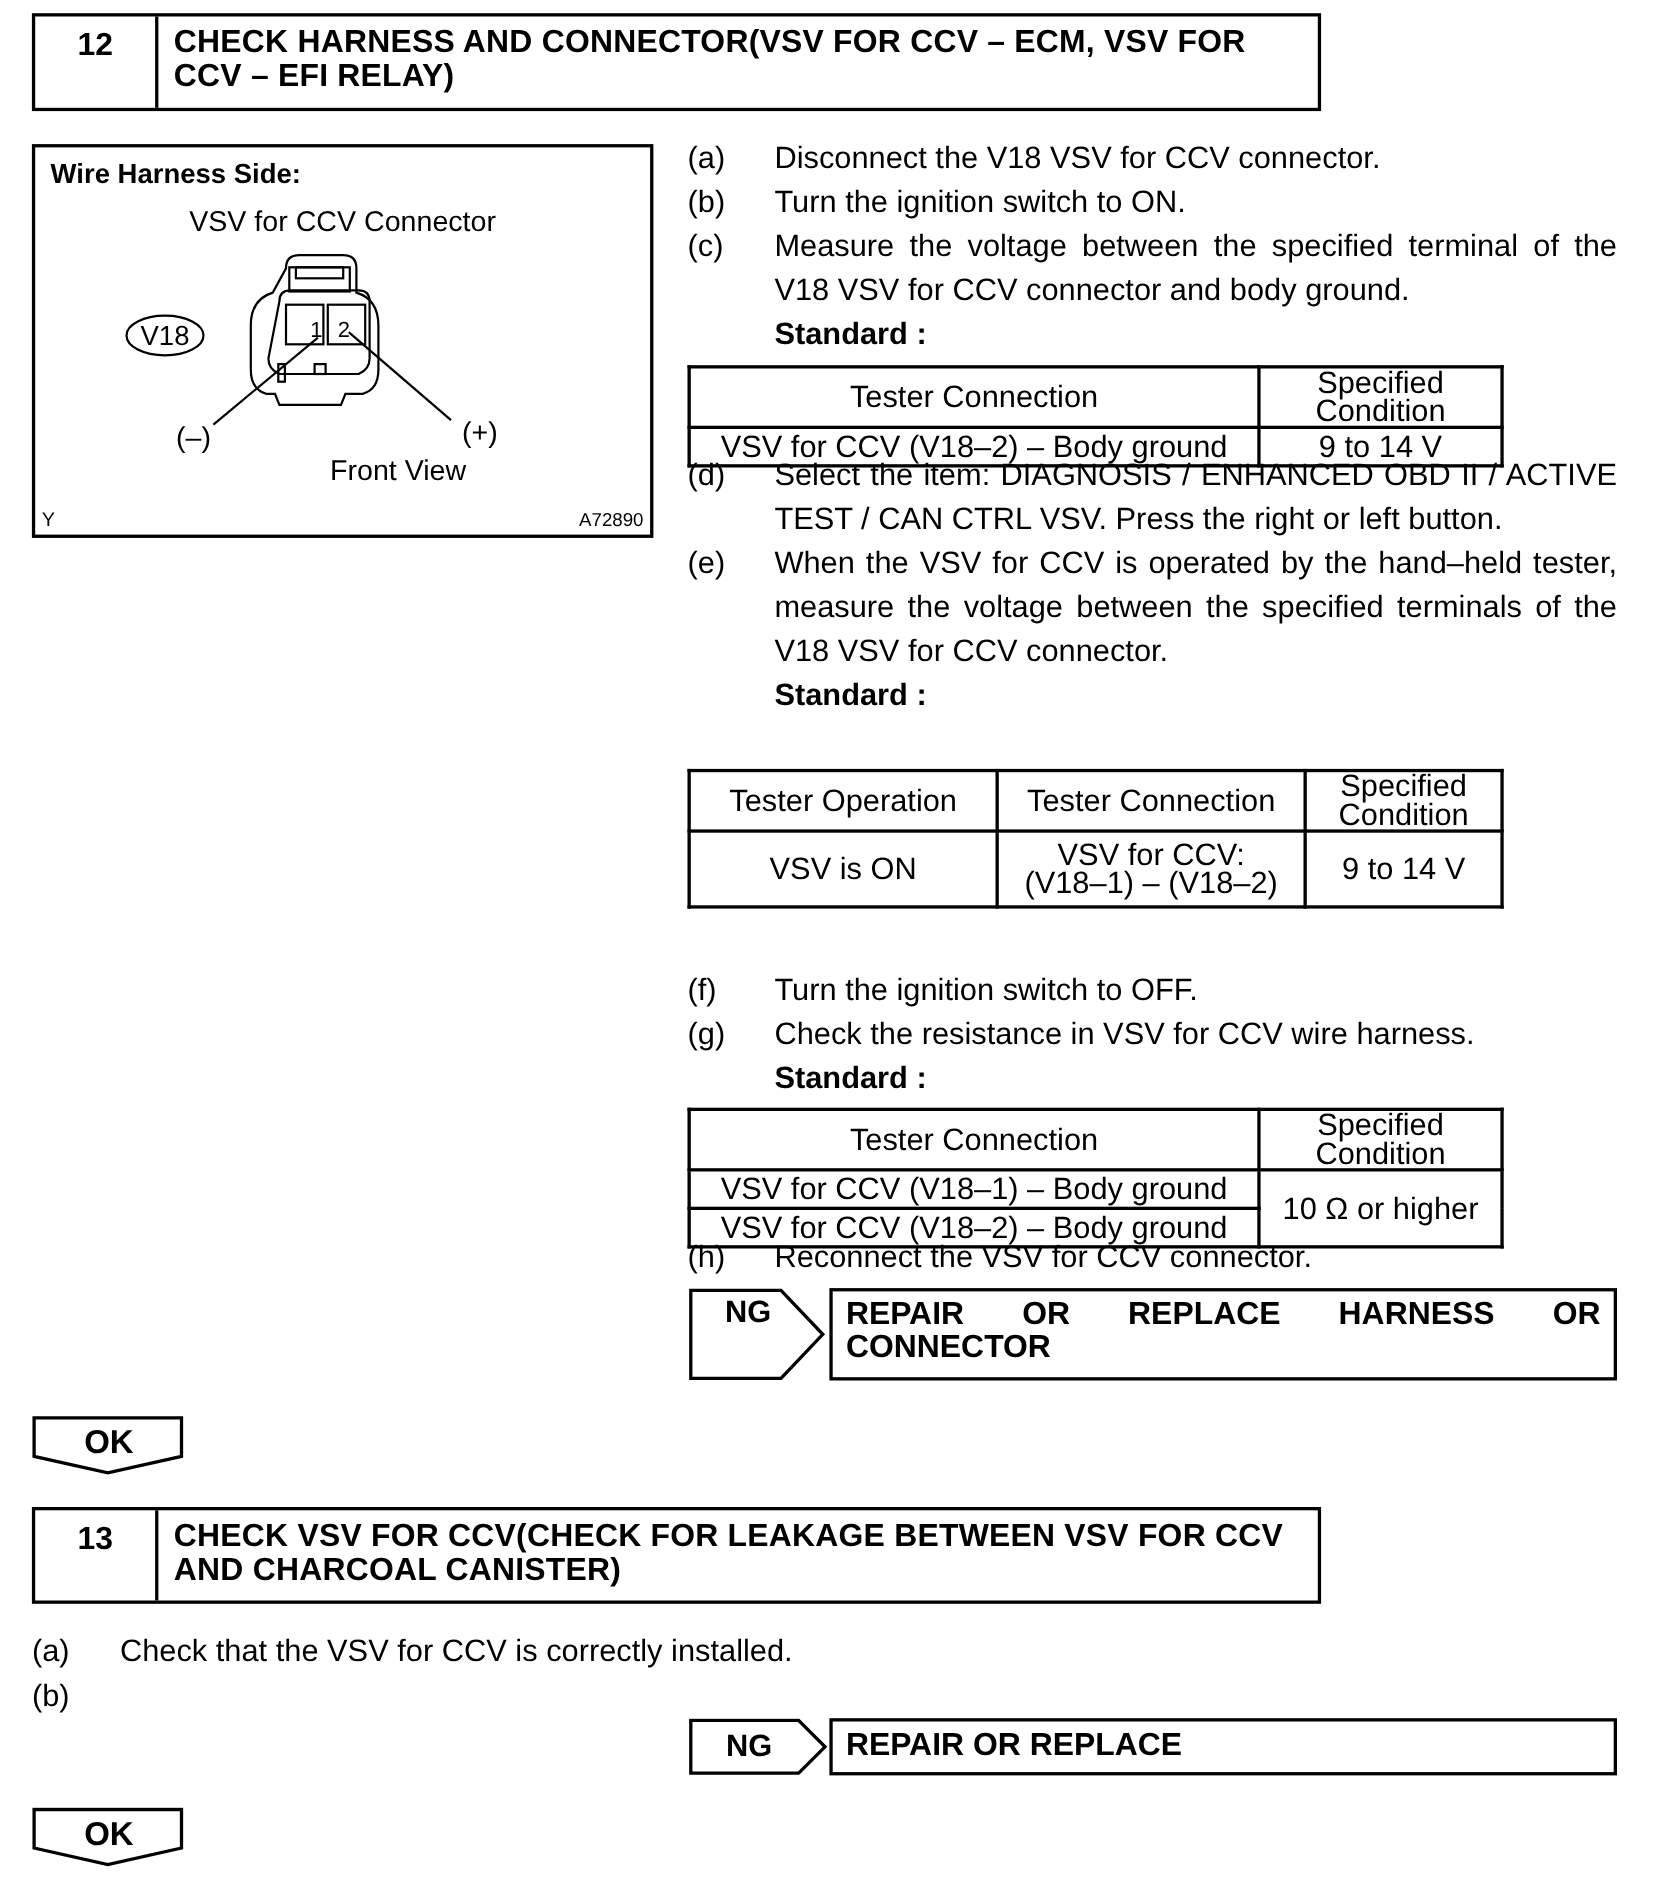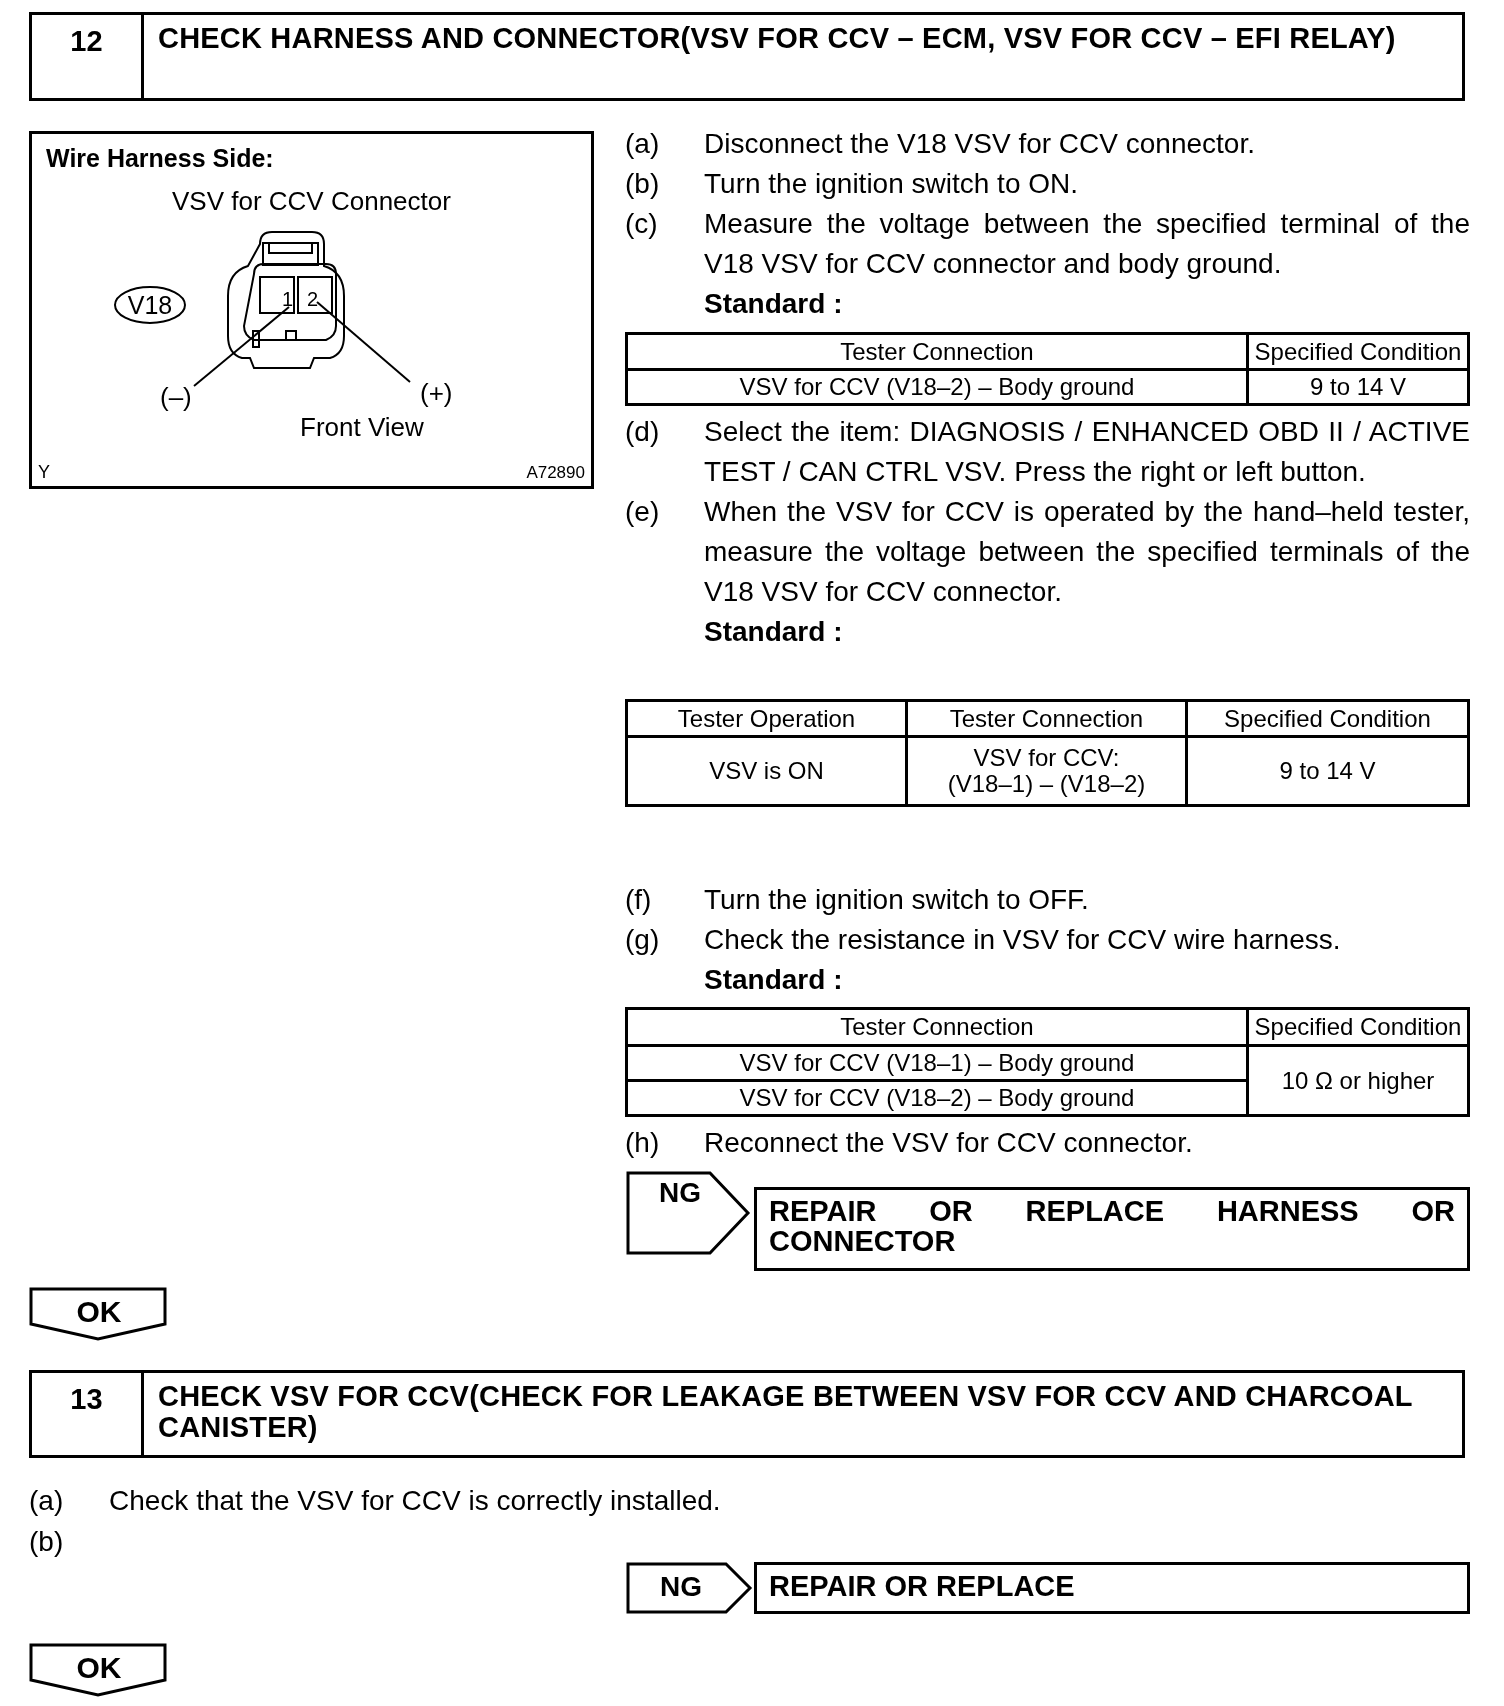--- a/index.html
+++ b/index.html
@@ -1,37 +1,37 @@
 <!DOCTYPE html>
 <html><head>
 <meta charset="utf-8">
 <style>
   html, body { margin:0; padding:0; background:#ffffff; }
   body { width:1504px; height:1706px; position:relative; overflow:hidden;
          font-family:"Liberation Sans", sans-serif; color:#000; }
 
-  .step-header { position:absolute; left:29px; width:1436px; border:3px solid #000; box-sizing:border-box; display:flex; }
+  .step-header { position:absolute; left:29px; width:1172px; border:3px solid #000; box-sizing:border-box; display:flex; }
   .step-num { width:112px; border-right:3px solid #000; font-weight:bold; font-size:29px; text-align:center; padding-top:10px; box-sizing:border-box; }
   .step-title { flex:1; font-weight:bold; font-size:29px; line-height:31px; padding:8px 14px 8px 14px; letter-spacing:0.2px; }
 
   .fig { position:absolute; left:29px; top:131px; width:565px; height:358px; border:3px solid #000; box-sizing:border-box;text-align:center; }
   .fig .lbl-side { position:absolute; left:14px; top:10px; font-weight:bold; font-size:25px; }
   .fig .lbl-conn { position:absolute; left:140px; top:52px; font-size:26px; }
   .fig .lbl-front { position:absolute; left:220px; top:278px; font-size:26px;margin-left:48px; }
   .fig .lbl-y { position:absolute; left:6px; top:328px; font-size:18px; }
   .fig .lbl-code { position:absolute; right:6px; top:329px; font-size:17px; }
   .fig svg { position:absolute; left:0; top:0; }
 
   .steps { position:absolute; left:625px; width:845px; font-size:28px; line-height:40px; }
   .step { display:flex; }
   .step .letter { width:79px; flex:none; }
   .step .text { flex:1; text-align:justify; }
   .standard { font-weight:bold; padding-left:79px; font-size:28px; line-height:40px; }
 
-  table.spec { position:absolute; left:625px; width:845px; border-collapse:collapse; font-size:24px; }
+  table.spec { position:absolute; left:625px; width:742px; border-collapse:collapse; font-size:28px; }
   table.spec td { border:3px solid #000; text-align:center; padding:0; line-height:26px; }
 
   .ng { position:absolute; }
   .ng svg { position:absolute; left:0; top:0; }
   .ng .ng-label { position:absolute; font-weight:bold; font-size:28px; }
   .ng .ng-box { position:absolute; border:3px solid #000; box-sizing:border-box; font-weight:bold; font-size:29px; line-height:30px; padding:6px 12px; }
 
   .ok { position:absolute; width:140px; height:56px; }
   .ok svg { position:absolute; left:0; top:0; }
   .ok span { position:absolute; left:0; width:140px; top:8px; text-align:center; font-weight:bold; font-size:30px; }
@@ -168,21 +168,21 @@
       <span class="letter">(h)</span>
       <span class="text">Reconnect the VSV for CCV connector.</span>
     </div>
 </div>
 
 <div class="ng" style="left:626px; top:1171px; width:844px; height:84px;">
   <svg width="130" height="84">
     <path d="M2,2 H84 L122,42 L84,82 H2 Z" fill="none" stroke="#000" stroke-width="3"></path>
   </svg>
   <span class="ng-label" style="left:33px; top:6px;">NG</span>
-  <div class="ng-box" style="left:128px; top:16px; width:716px; height:84px;">
+  <div class="ng-box" style="left:128px; top:0; width:716px; height:84px;">
     <div style="text-align:justify; text-align-last:left; word-spacing:6px;">REPAIR OR REPLACE HARNESS OR CONNECTOR</div>
   </div>
 </div>
 
 <div class="ok" style="left:29px; top:1287px;">
   <svg width="140" height="56">
     <path d="M2,2 H136 V37 L69,52 L2,37 Z" fill="none" stroke="#000" stroke-width="3"></path>
   </svg>
   <span>OK</span>
 </div>

